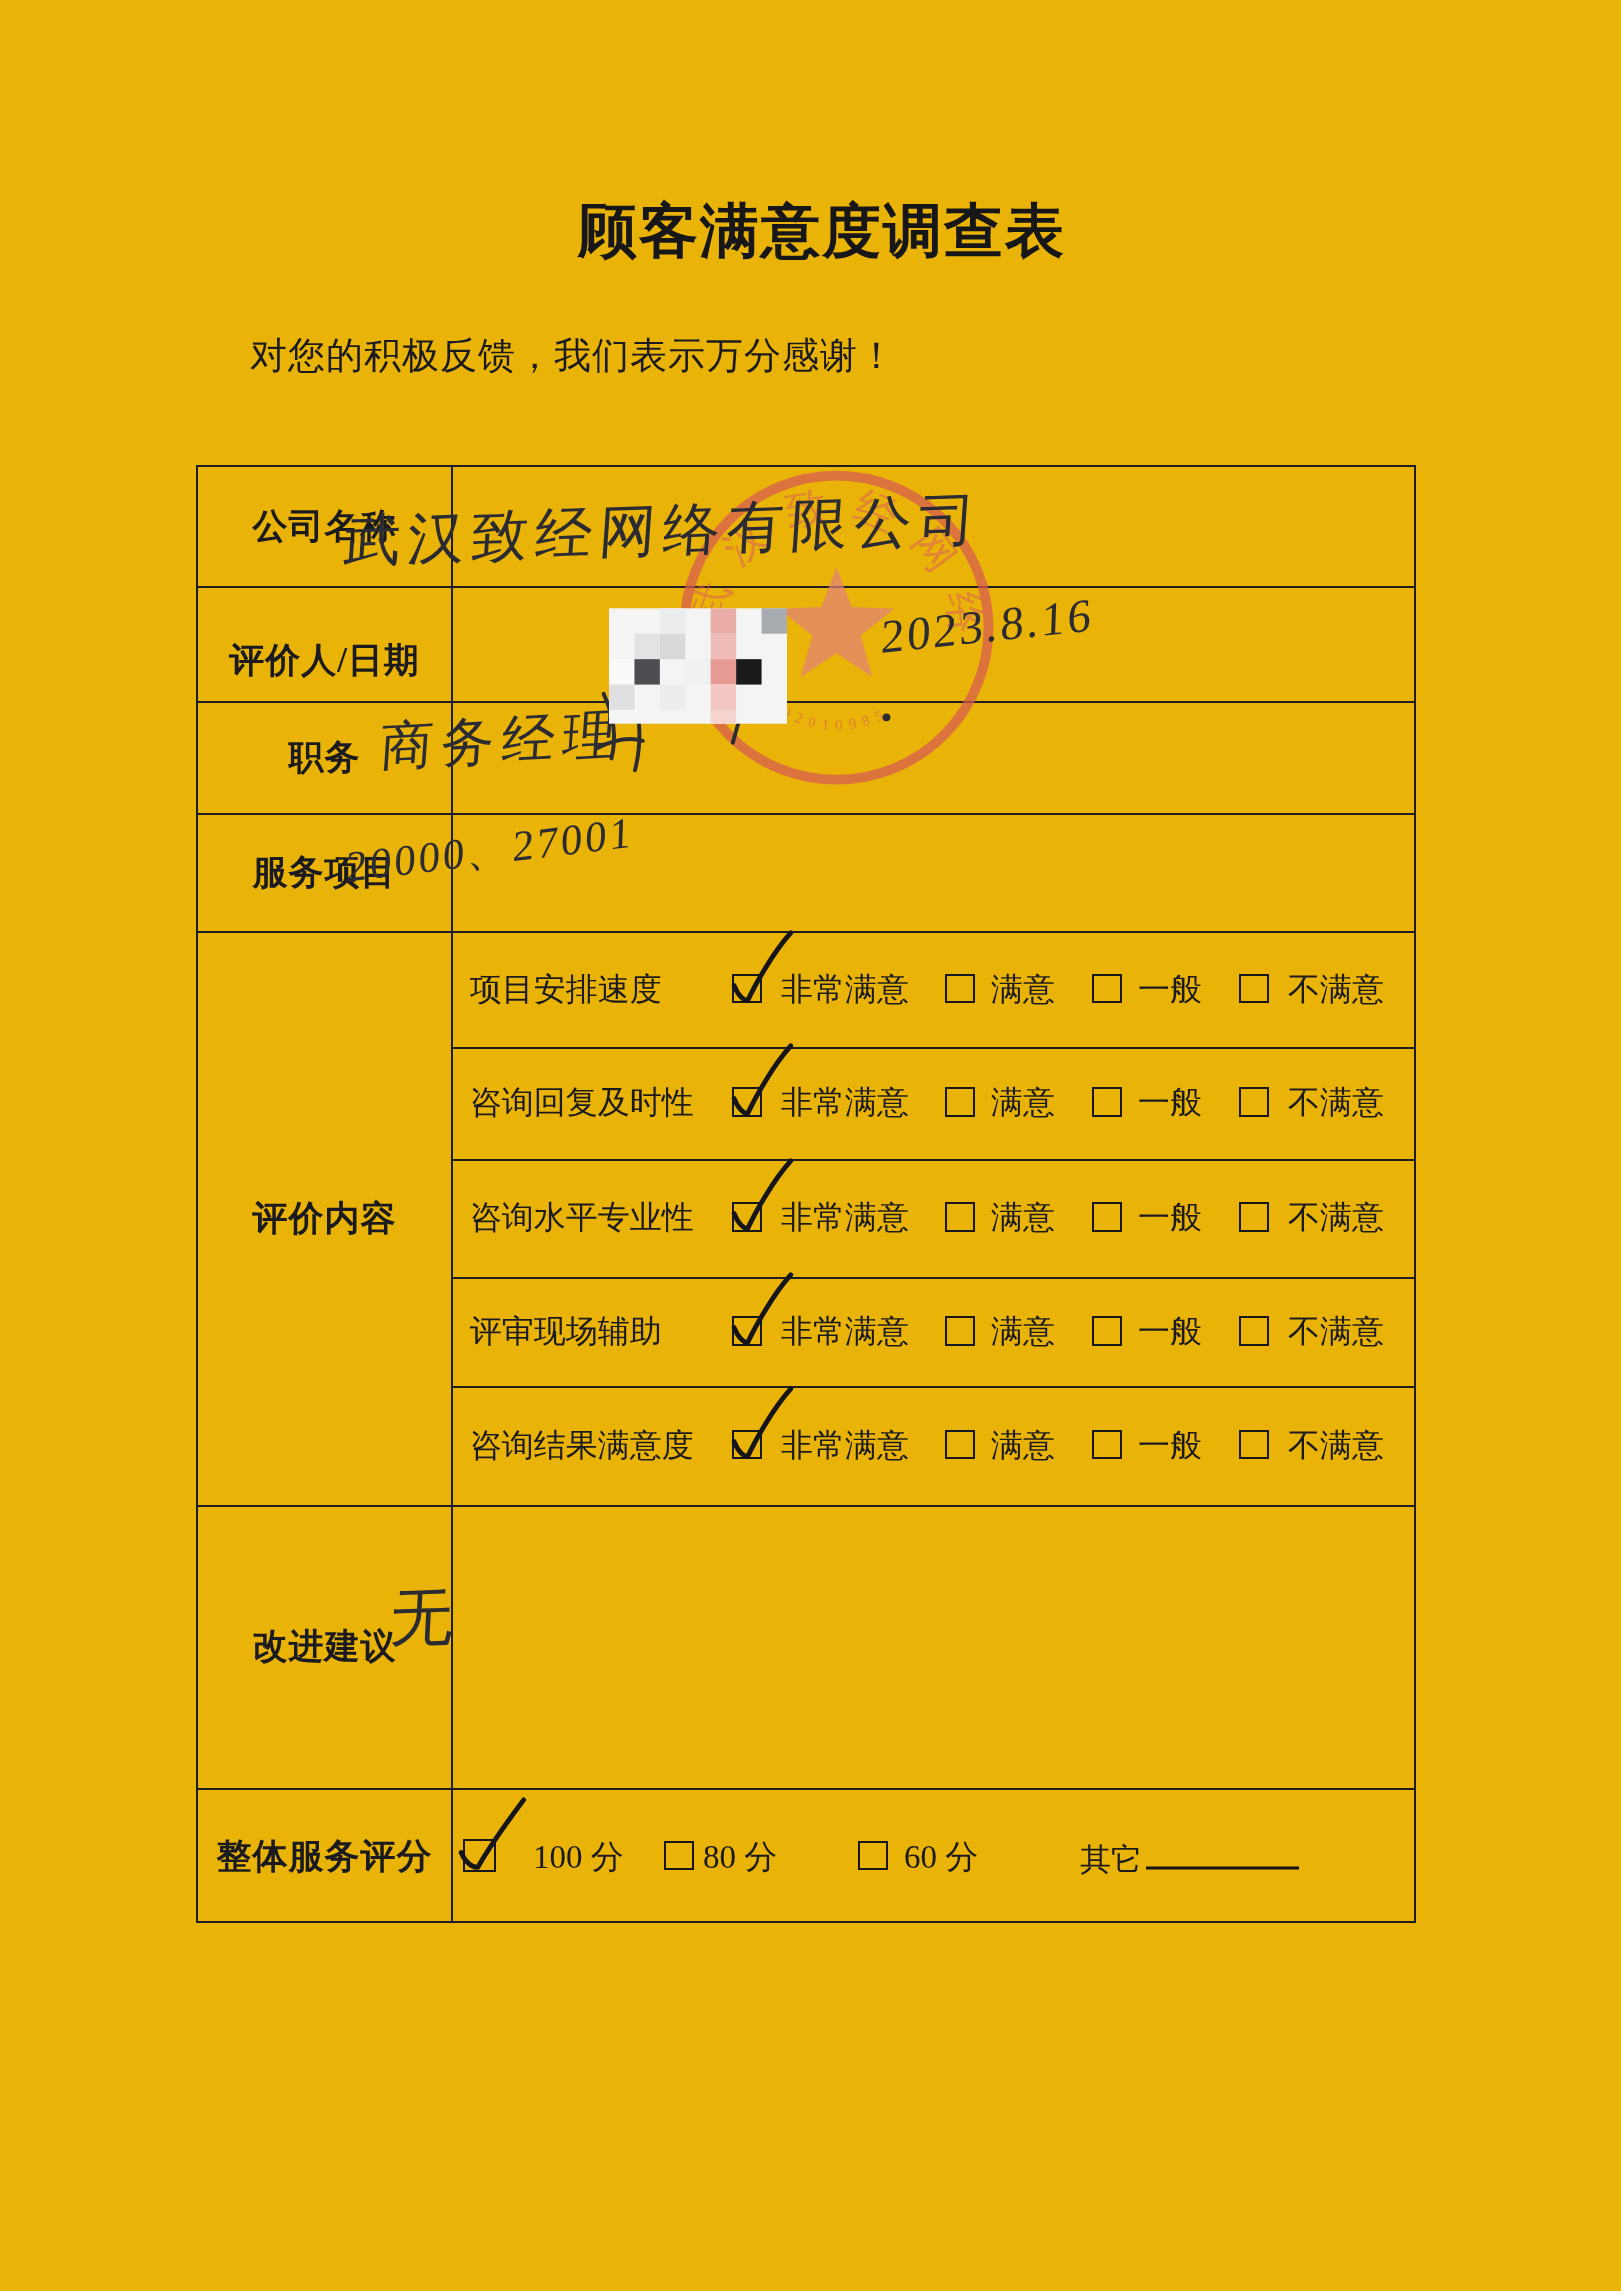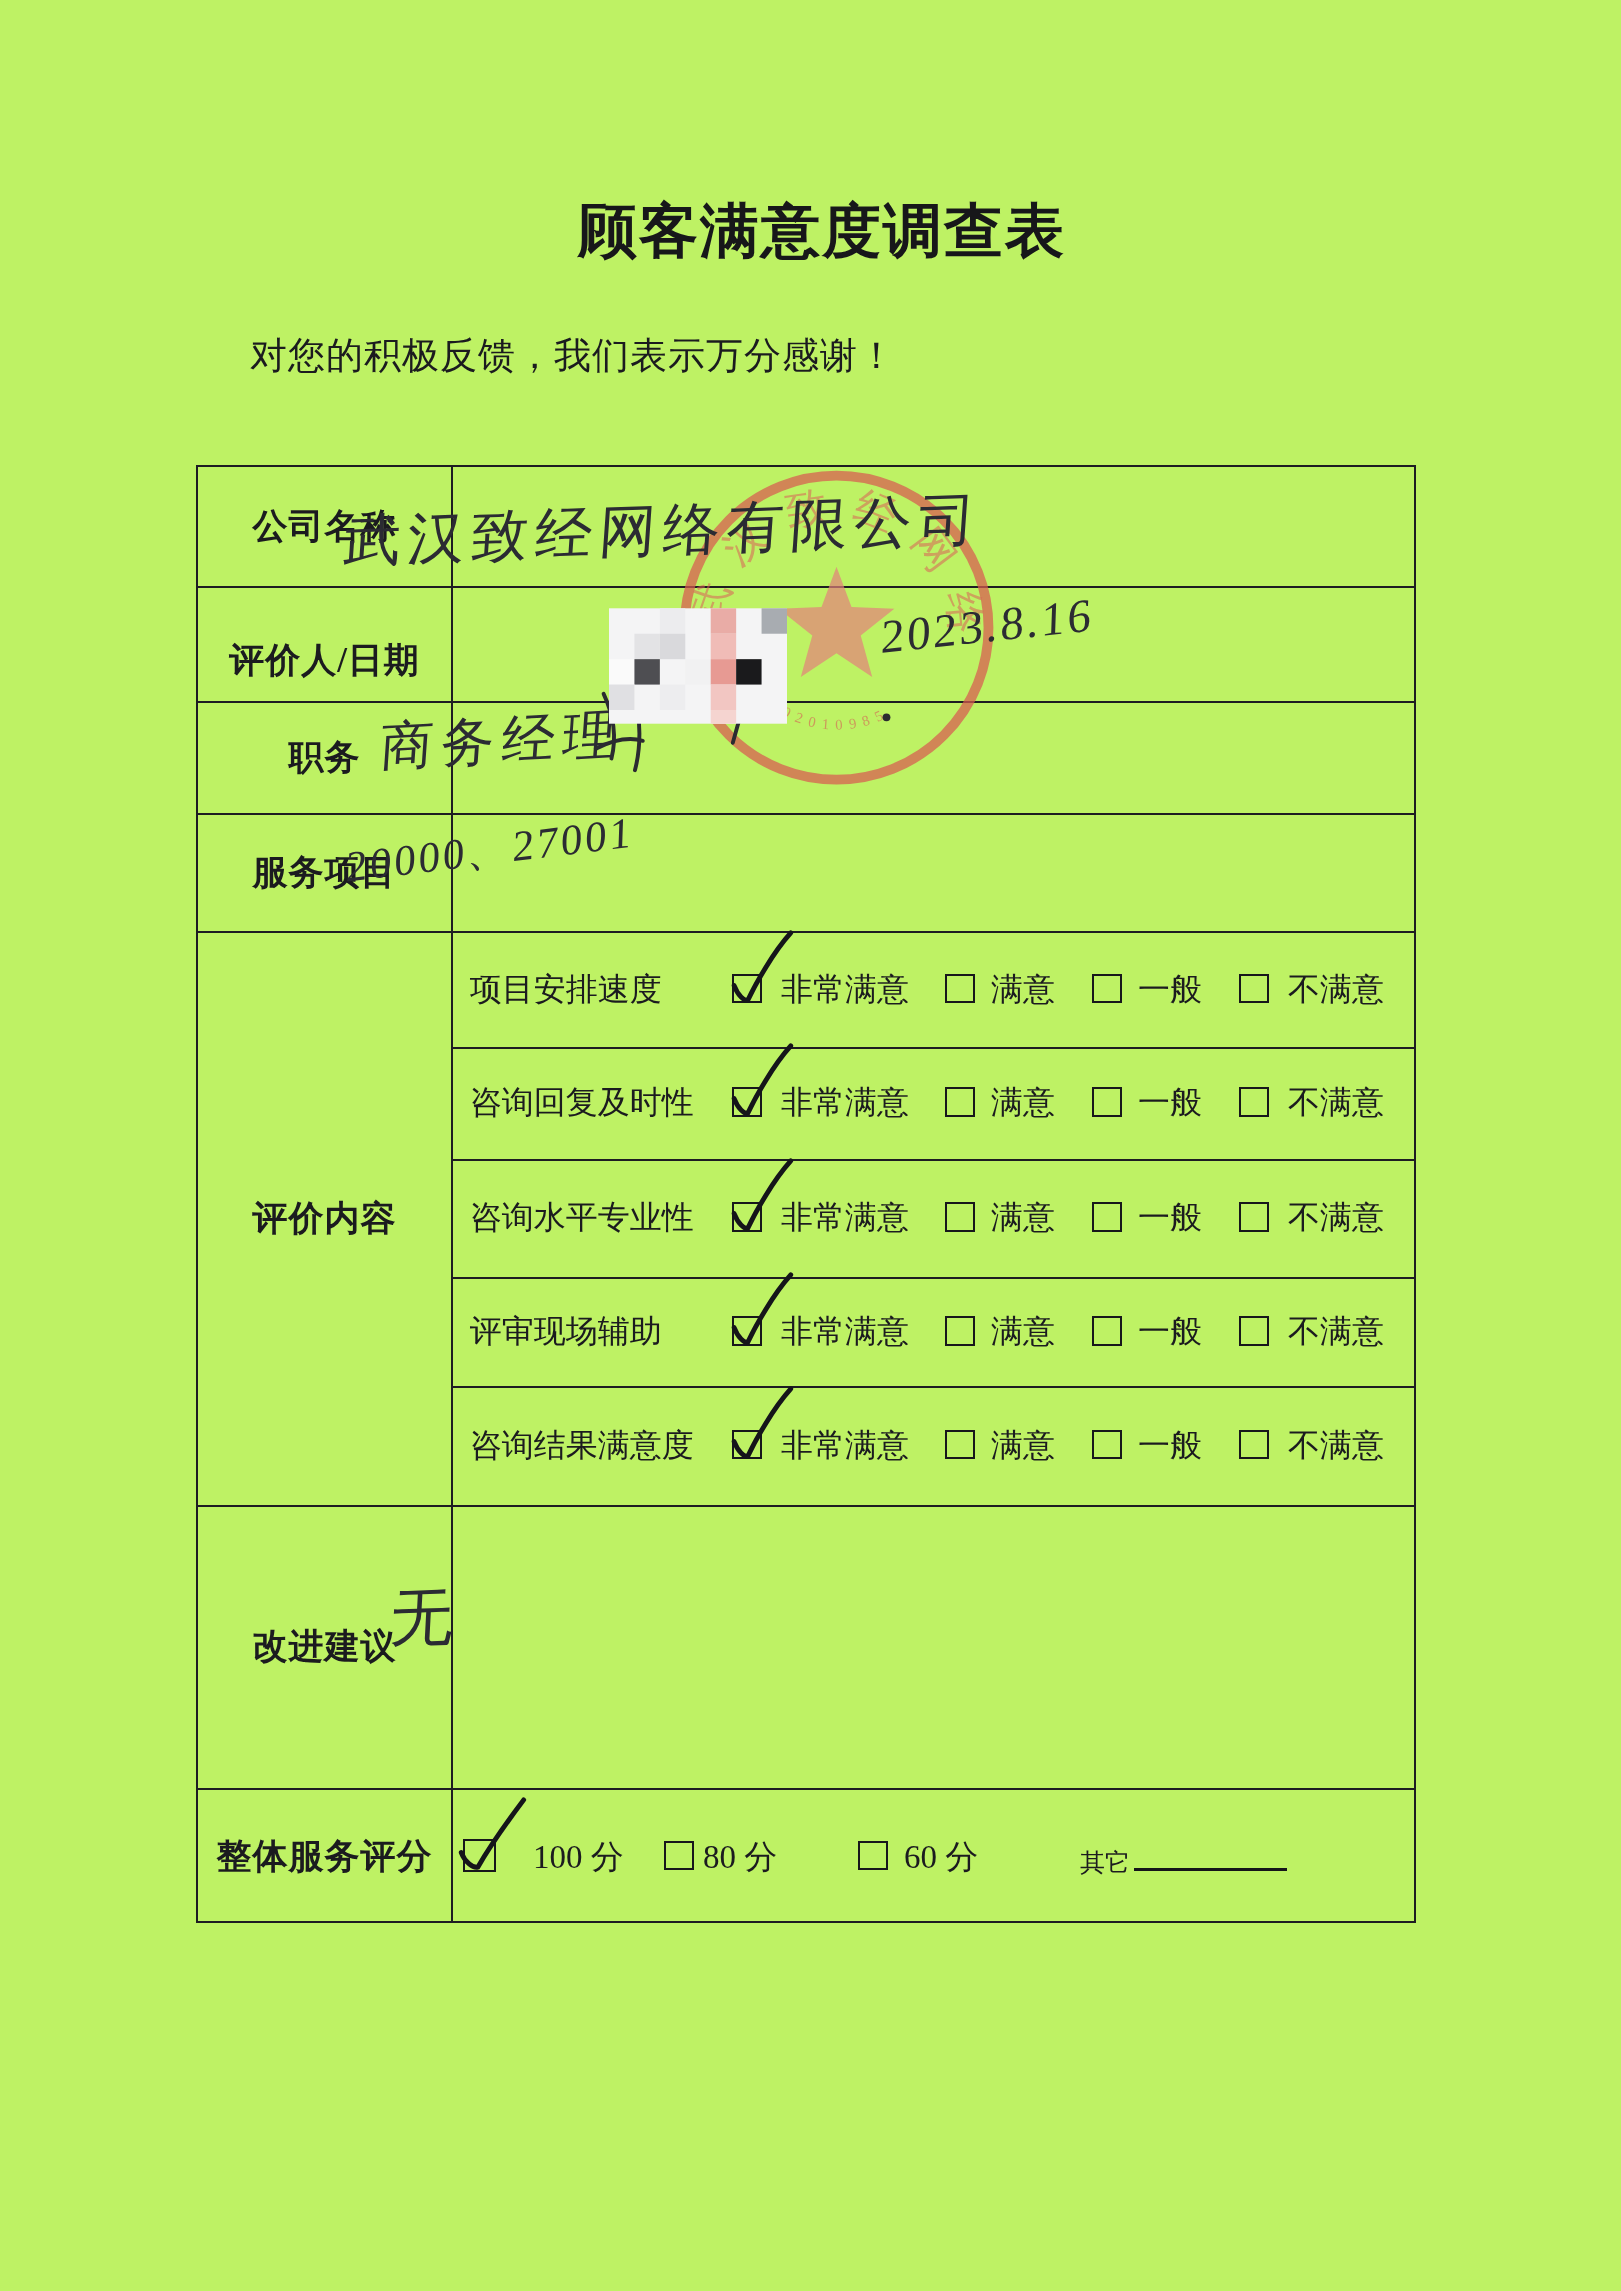--- a/index.html
+++ b/index.html
@@ -1,35 +1,35 @@
 <!DOCTYPE html>
 <html><head>
 <meta charset="utf-8">
 <style>
   html,body{margin:0;padding:0;background:#e8e8e8;}
-  .page{position:relative;width:1621px;height:2292px;background:#bef264;
+  .page{position:relative;width:1621px;height:2292px;background:#eab308;
         font-family:"Liberation Serif",serif;color:#1b1b1f;overflow:hidden;margin:0 auto;}
   .title{position:absolute;left:578px;top:192px;font-family:"Liberation Sans",sans-serif;
          font-weight:bold;font-size:59px;letter-spacing:2px;color:#17171a;}
   .subtitle{position:absolute;left:250px;top:331px;font-size:37px;letter-spacing:1px;}
   .table{position:absolute;left:196px;top:465px;width:1220px;height:1458px;
          border:2.9px solid #1d1d22;box-sizing:border-box;}
   .hline{position:absolute;left:-1px;right:-1px;height:2px;background:#1d1d22;}
   .hline.sub{left:253px;}
   .vline{position:absolute;top:-1px;bottom:-1px;left:253px;width:2px;background:#1d1d22;}
   .lbl{position:absolute;left:0;width:253px;display:flex;align-items:center;justify-content:center;
        font-weight:bold;font-size:35px;letter-spacing:1px;text-align:center;}
   .cell{position:absolute;left:255px;right:0;}
   .seal-hint{position:absolute;font-size:28px;letter-spacing:2px;}
   .ri-label{position:absolute;top:50%;transform:translateY(-50%);font-size:32px;white-space:nowrap;text-align:center;}
   .opt{position:absolute;top:50%;transform:translateY(-50%);font-size:32px;white-space:nowrap;}
   .cb{position:absolute;top:50%;margin-top:-15.7px;width:25.5px;height:25.5px;border:2.9px solid #17171b;
       background:transparent;}
   .tick{position:absolute;left:-9.8px;top:-47px;width:71px;height:80px;overflow:visible;pointer-events:none;}
-  .other{position:absolute;top:50%;transform:translateY(-50%);font-size:25px;white-space:nowrap;}
+  .other{position:absolute;top:50%;transform:translateY(-50%);font-size:31px;white-space:nowrap;}
   .blank{display:inline-block;width:153px;height:33px;border-bottom:3.9px solid #15151a;margin-left:3.9px;}
   .hand{position:absolute;color:#2b2b33;white-space:nowrap;transform-origin:left bottom;
         font-family:"Liberation Serif",serif;}
   .hand.company{left:341px;top:504px;font-size:57px;letter-spacing:6.9px;transform:rotate(-2deg) skewX(-6deg);}
   .hand.date{left:880px;top:610px;font-size:47px;letter-spacing:2.9px;transform:rotate(-6deg) skewX(-8deg);}
   .hand.position{left:378px;top:712px;font-size:53px;letter-spacing:7.8px;transform:rotate(-3deg) skewX(-7deg);}
   .hand.service{left:345px;top:839px;font-size:43px;letter-spacing:2.9px;transform:rotate(-7deg) skewX(-9deg);}
   .hand.suggestion{left:388px;top:1576px;font-size:63px;transform:rotate(-2deg) skewX(-5deg);}
   .stamp{position:absolute;left:660px;top:459px;width:353px;height:353px;z-index:3;}
   .mosaic{position:absolute;left:609px;top:608px;width:178px;height:116px;z-index:5;}

